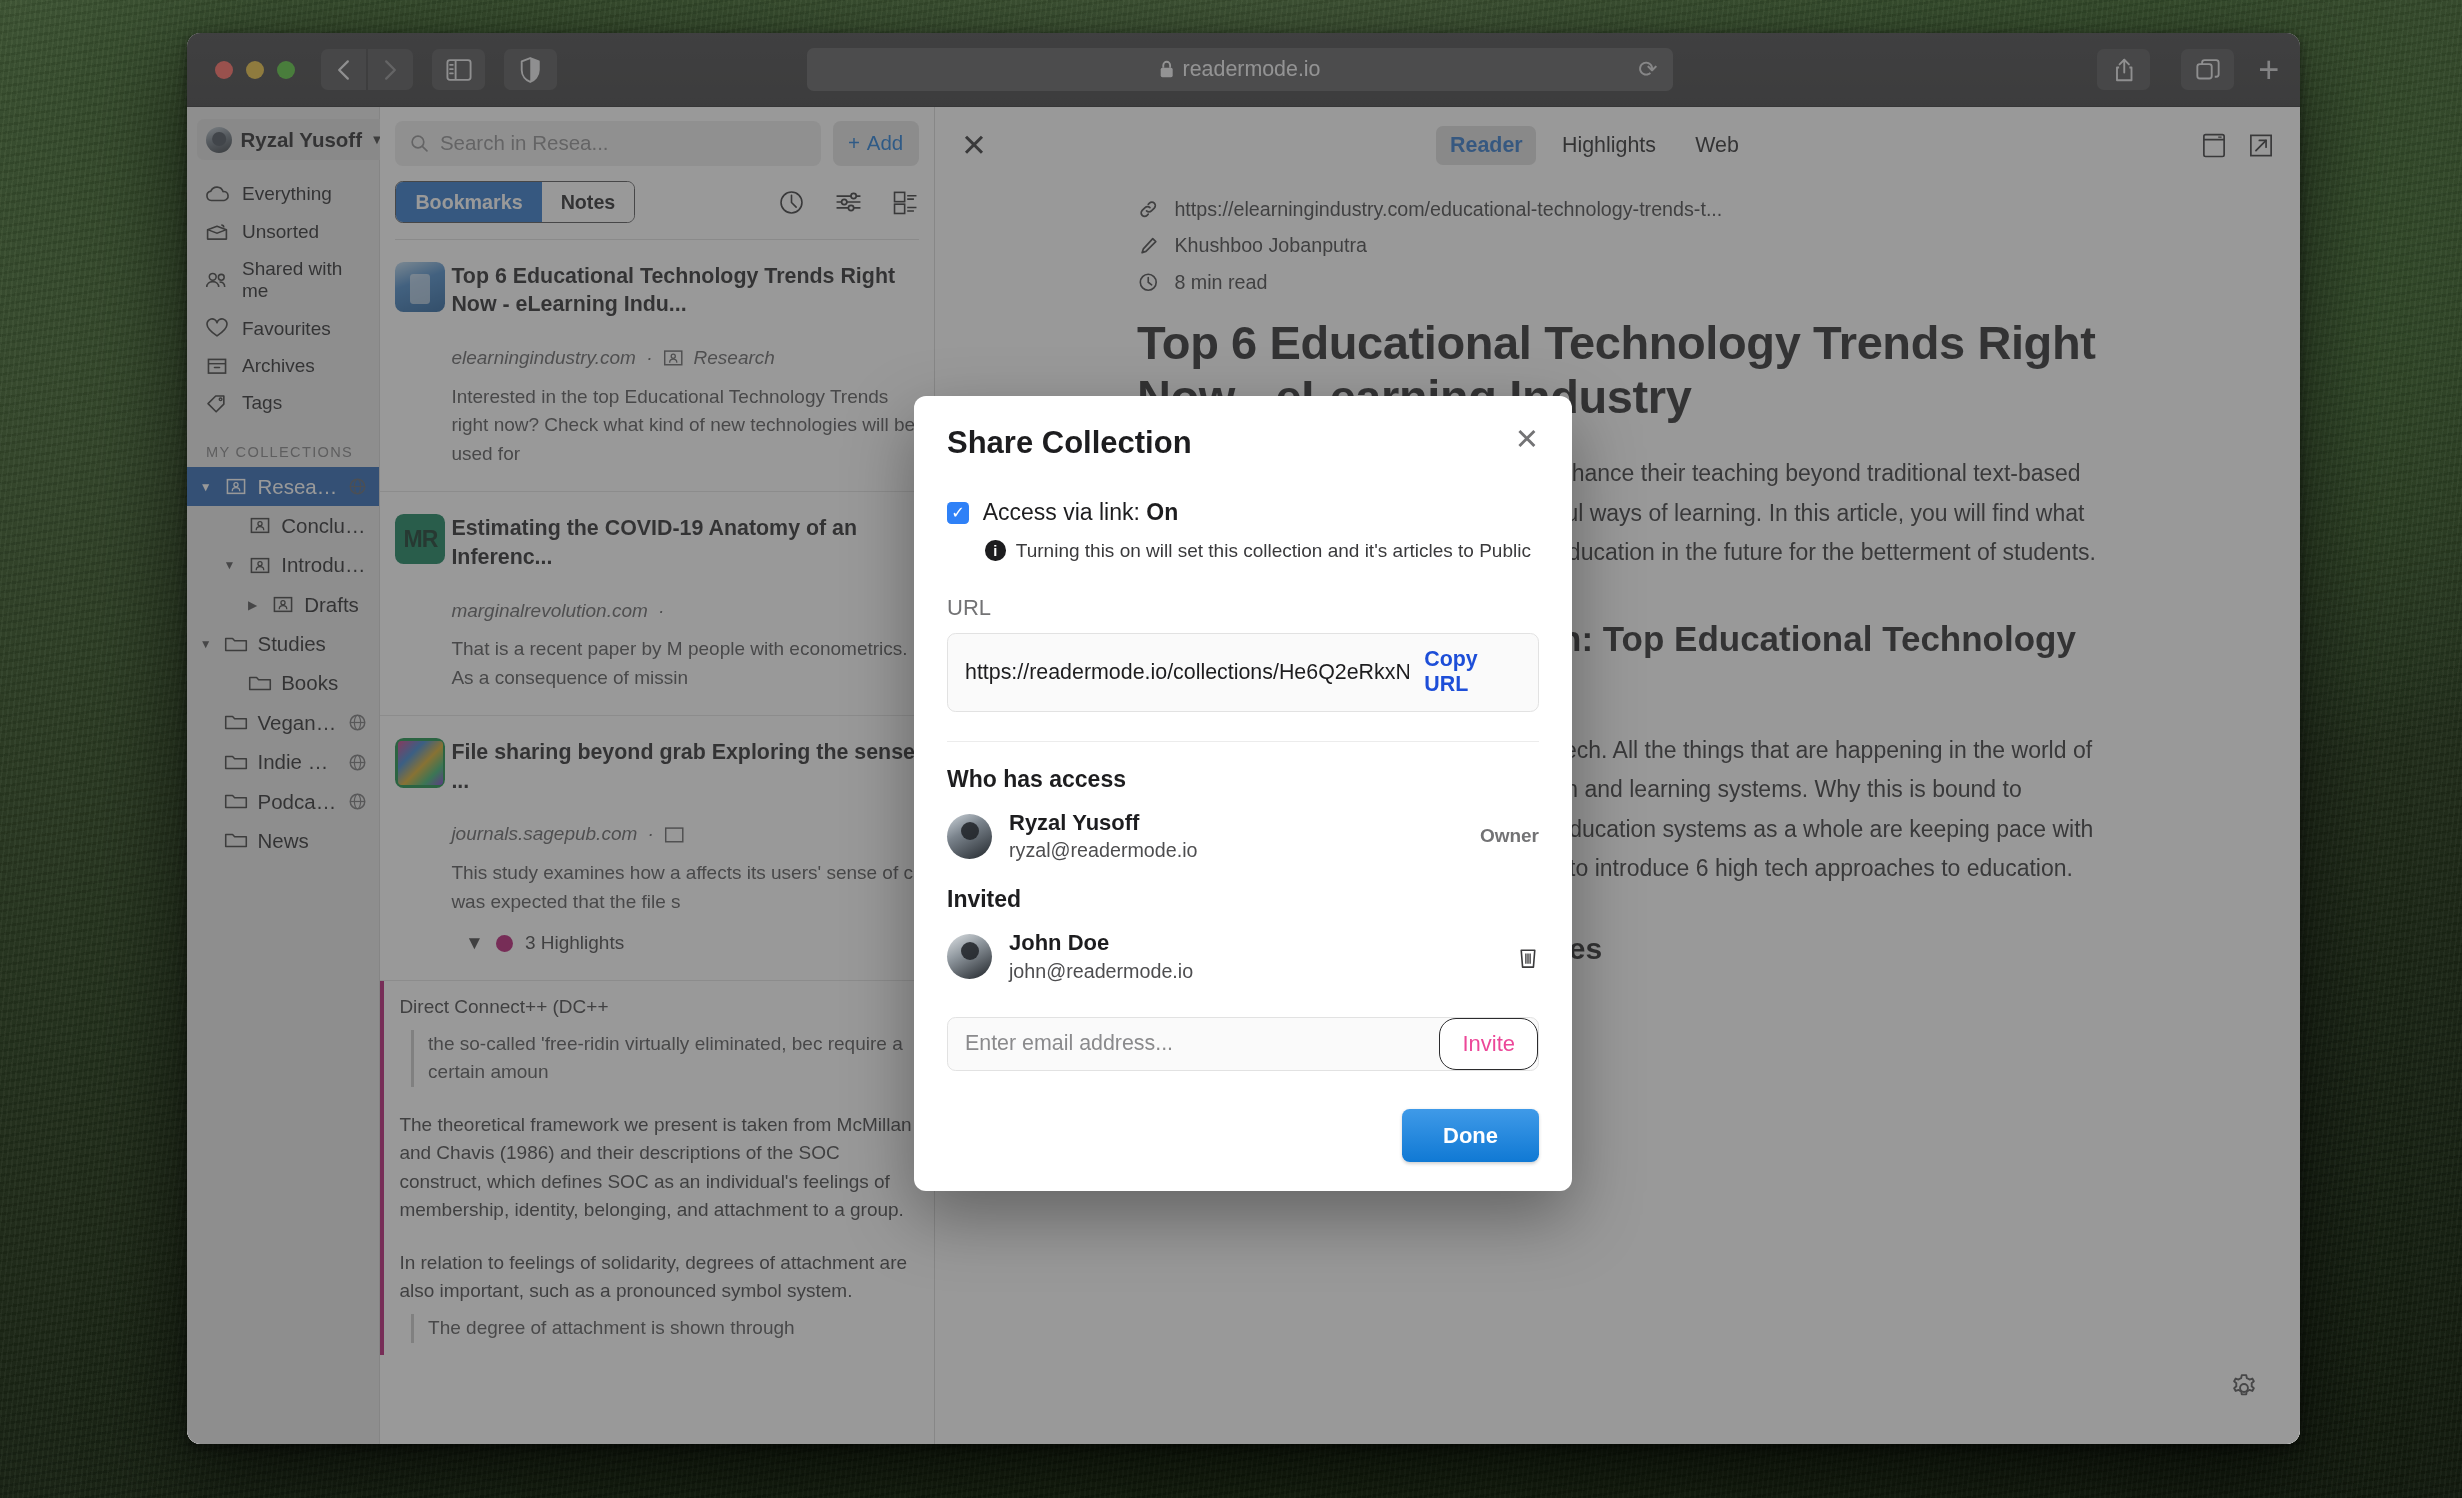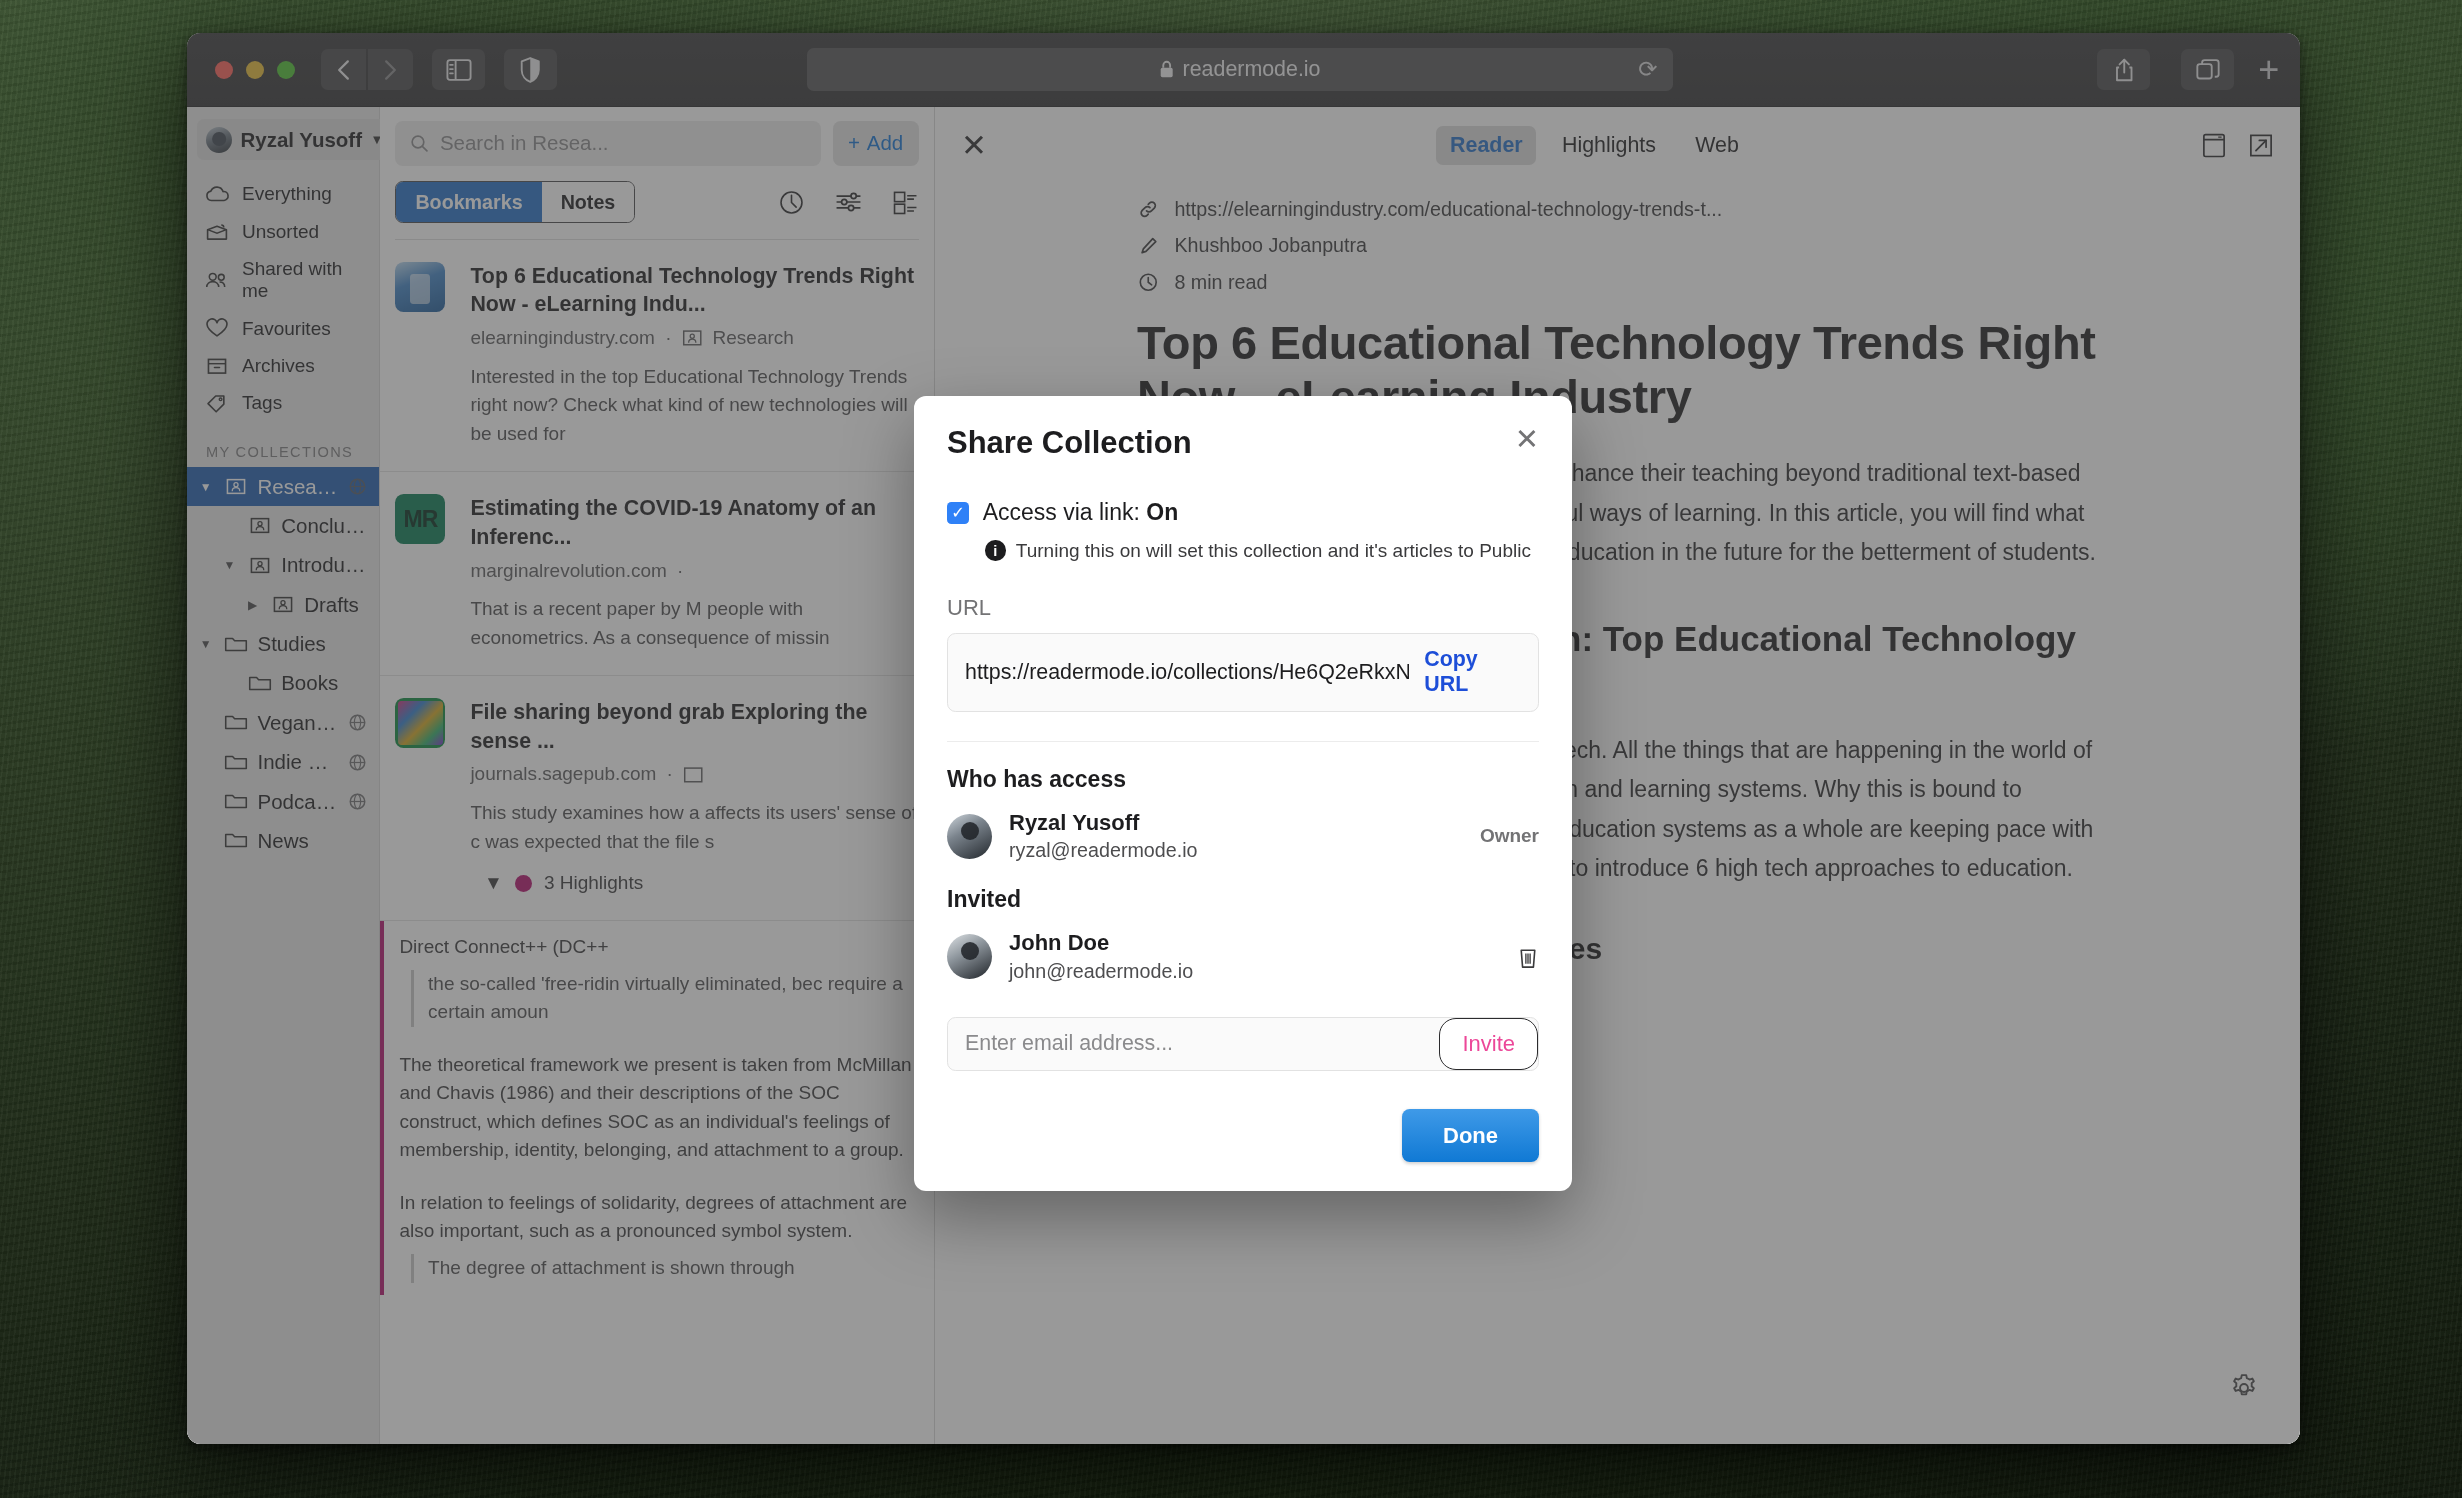--- a/index.html
+++ b/index.html
@@ -162,32 +162,32 @@
   }
   .segrow { display: flex; align-items: center; margin-top: 15.4px; }
   .seg { display: flex; border-radius: 7.7px; overflow: hidden; border: 0.9px solid #4a4a4c; }
   .seg > div { padding: 8.6px 19px; font-size: 19.7px; font-weight: 600; background: #fff; color: #1d1d1f; }
   .seg > div.on { background: #2570c8; color: #fff; }
   .listicons { margin-left: auto; display: flex; gap: 29px; color: #2b2b2d; align-items: center; }
 
   .divider-h { height: 0.9px; background: #dedede; margin-top: 15.4px; }
 
   .items { overflow: hidden; }
-  .item { display: flex; gap: 25px; padding: 22px 15.4px 22px 15.4px; border-bottom: 0.9px solid #e2e2e2; }
+  .item { display: flex; gap: 6px; padding: 22px 15.4px 22px 15.4px; border-bottom: 0.9px solid #e2e2e2; }
   .thumb { width: 50px; height: 50px; border-radius: 8.6px; flex: 0 0 50px; overflow:hidden; position:relative;}
   .thumb.t1 { background: linear-gradient(160deg,#bcd9ef 0%,#3f83c6 40%,#1e5b98 100%); }
   .thumb.t1::after{content:"";position:absolute;left:30%;top:25%;width:40%;height:60%;background:rgba(255,255,255,.55);border-radius:3.4px;}
   .thumb.t2 { background: #077a52; display:flex;align-items:center;justify-content:center;color:#042a1c;font-weight:700;font-size:23px;letter-spacing:-0.9px;}
   .thumb.t3 { background:#0d8a3f; padding:2.6px;}
   .thumb.t3 i{display:block;width:100%;height:100%;background:
      linear-gradient(135deg,#d0327f 0%,#2f7fd0 30%,#d8a81f 55%,#2fb06a 78%,#7b2fd0 100%);
      border-radius:3.4px;}
   .itxt { flex: 1; min-width: 0; }
   .ititle { font-size: 21.4px; font-weight: 700; color: #1d1d1f; line-height: 1.34; }
-  .imeta { margin-top: 8px; font-size: 19px; color: #5b5b5d; display: flex; align-items: center; gap: 10.3px; }
+  .imeta { margin-top: 28px; font-size: 19px; color: #5b5b5d; display: flex; align-items: center; gap: 10.3px; font-style: italic; }
   .idesc { margin-top: 13.7px; font-size: 19px; color: #4d4d4f; line-height: 1.52; }
 
   .hlhead { display: flex; align-items: center; gap: 12px; margin: 15.4px 0 3.4px 13.7px; font-size: 19px; color: #3a3a3c; }
   .hldot { width: 17px; height: 17px; border-radius: 50%; background: #b4106e; }
   .hlitem { border-left: 4.3px solid #b4106e; padding: 12px 8.6px 12px 15.4px; font-size: 19px; color: #3a3a3c; line-height: 1.5; }
   .hlquote { border-left: 3.4px solid #c8c8c8; margin-left: 12px; margin-top: 8.6px; padding-left: 13.7px; color: #4d4d4f; }
 
   
   .reader { flex: 1; background: #fff; position: relative; overflow: hidden; }
   .readertop { display: flex; align-items: center; padding: 19px 26px 0 26px; }

